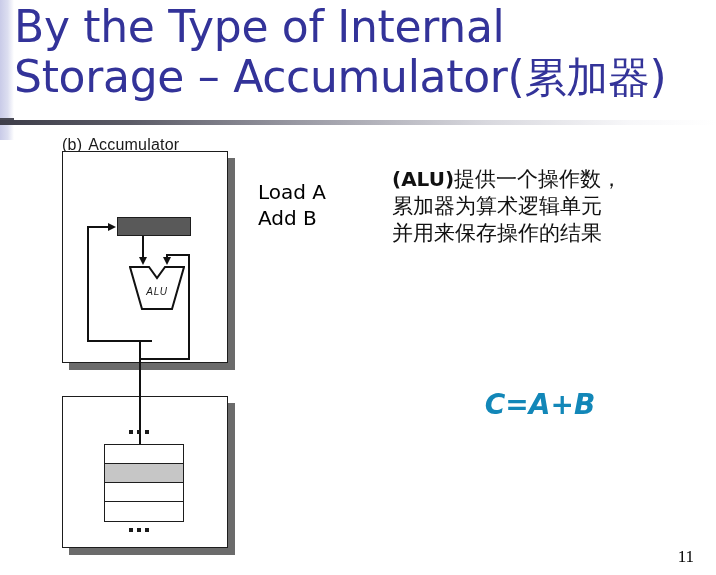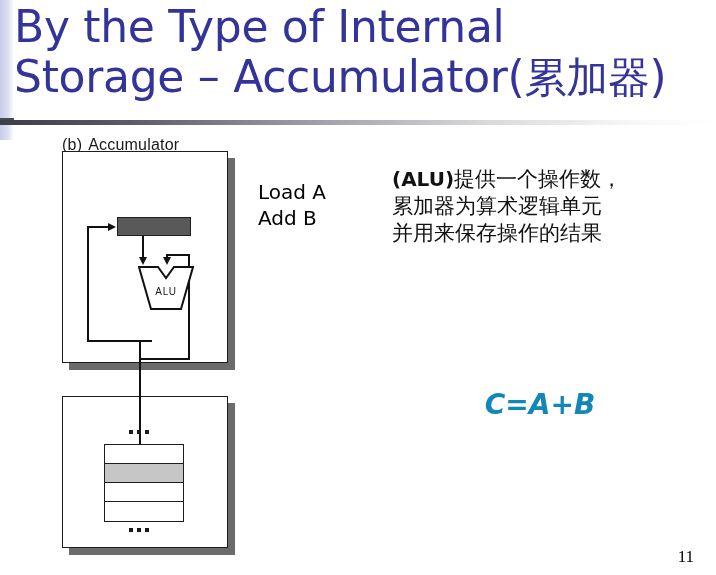--- a/index.html
+++ b/index.html
@@ -104,24 +104,25 @@
     width: 74px;
     height: 19px;
     background: #595959;
     border: 1.5px solid #1d1d1d;
     box-sizing: border-box;
   }
 
   
   .alu {
     position: absolute;
-    left: 138px;
+    left: 129px;
     top: 266px;
     width: 56px;
     height: 44px;
+    font-style: italic;
   }
   .alu svg { display: block; }
   .alu-label {
     position: absolute;
     left: 0;
     top: 20px;
     width: 56px;
     text-align: center;
     font-size: 10px;
     letter-spacing: 0.6px;

